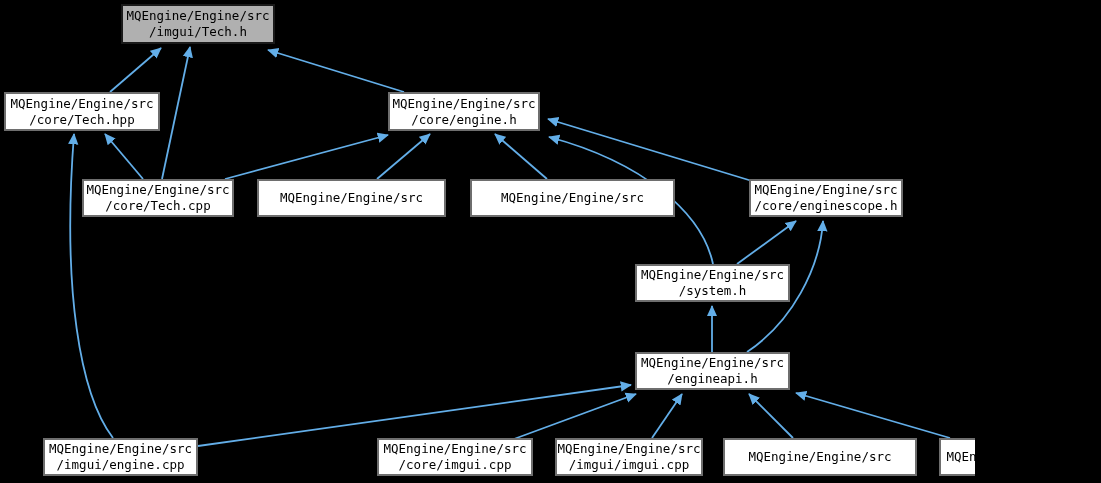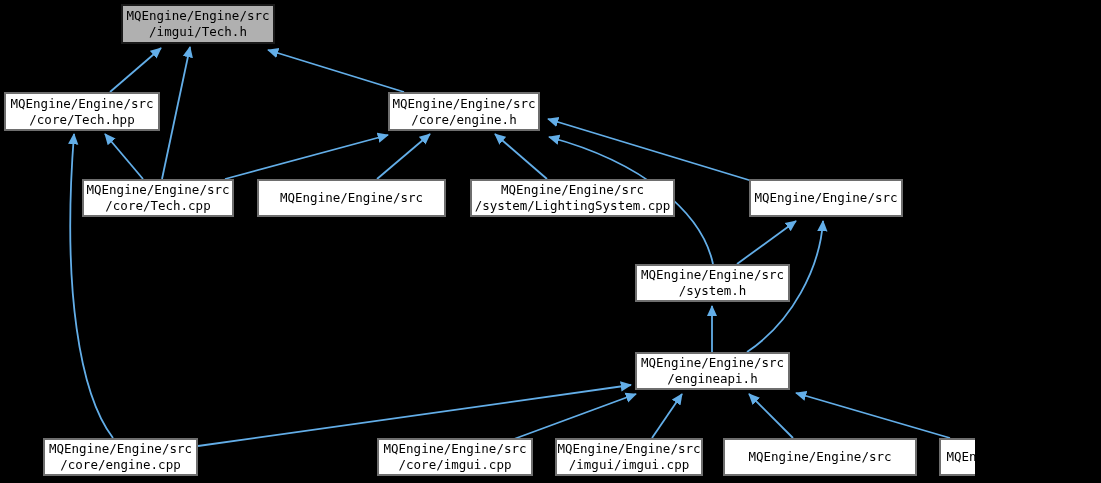--- a/index.html
+++ b/index.html
@@ -65,36 +65,36 @@
       </div>
       <div class="node" style="left: 82px; top: 179px; width: 152px; height: 38px;">
         <span>MQEngine/Engine/src</span>
         <span>/core/Tech.cpp</span>
       </div>
       <div class="node" style="left: 257px; top: 179px; width: 189px; height: 38px;">
         <span>MQEngine/Engine/src</span>
       </div>
       <div class="node" style="left: 470px; top: 179px; width: 205px; height: 38px;">
         <span>MQEngine/Engine/src</span>
-        <span>/system/LightingSystem.cpp</span>
       </div>
       <div class="node" style="left: 749px; top: 179px; width: 154px; height: 38px;">
         <span>MQEngine/Engine/src</span>
+        <span>/core/enginescope.h</span>
       </div>
       <div class="node" style="left: 635px; top: 264px; width: 155px; height: 38px;">
         <span>MQEngine/Engine/src</span>
         <span>/system.h</span>
       </div>
       <div class="node" style="left: 635px; top: 352px; width: 155px; height: 38px;">
         <span>MQEngine/Engine/src</span>
         <span>/engineapi.h</span>
       </div>
       <div class="node" style="left: 43px; top: 438px; width: 155px; height: 38px;">
         <span>MQEngine/Engine/src</span>
-        <span>/core/engine.cpp</span>
+        <span>/imgui/engine.cpp</span>
       </div>
       <div class="node" style="left: 377px; top: 438px; width: 156px; height: 38px;">
         <span>MQEngine/Engine/src</span>
         <span>/core/imgui.cpp</span>
       </div>
       <div class="node" style="left: 555px; top: 438px; width: 148px; height: 38px;">
         <span>MQEngine/Engine/src</span>
         <span>/imgui/imgui.cpp</span>
       </div>
       <div class="node" style="left: 723px; top: 438px; width: 194px; height: 38px;">

